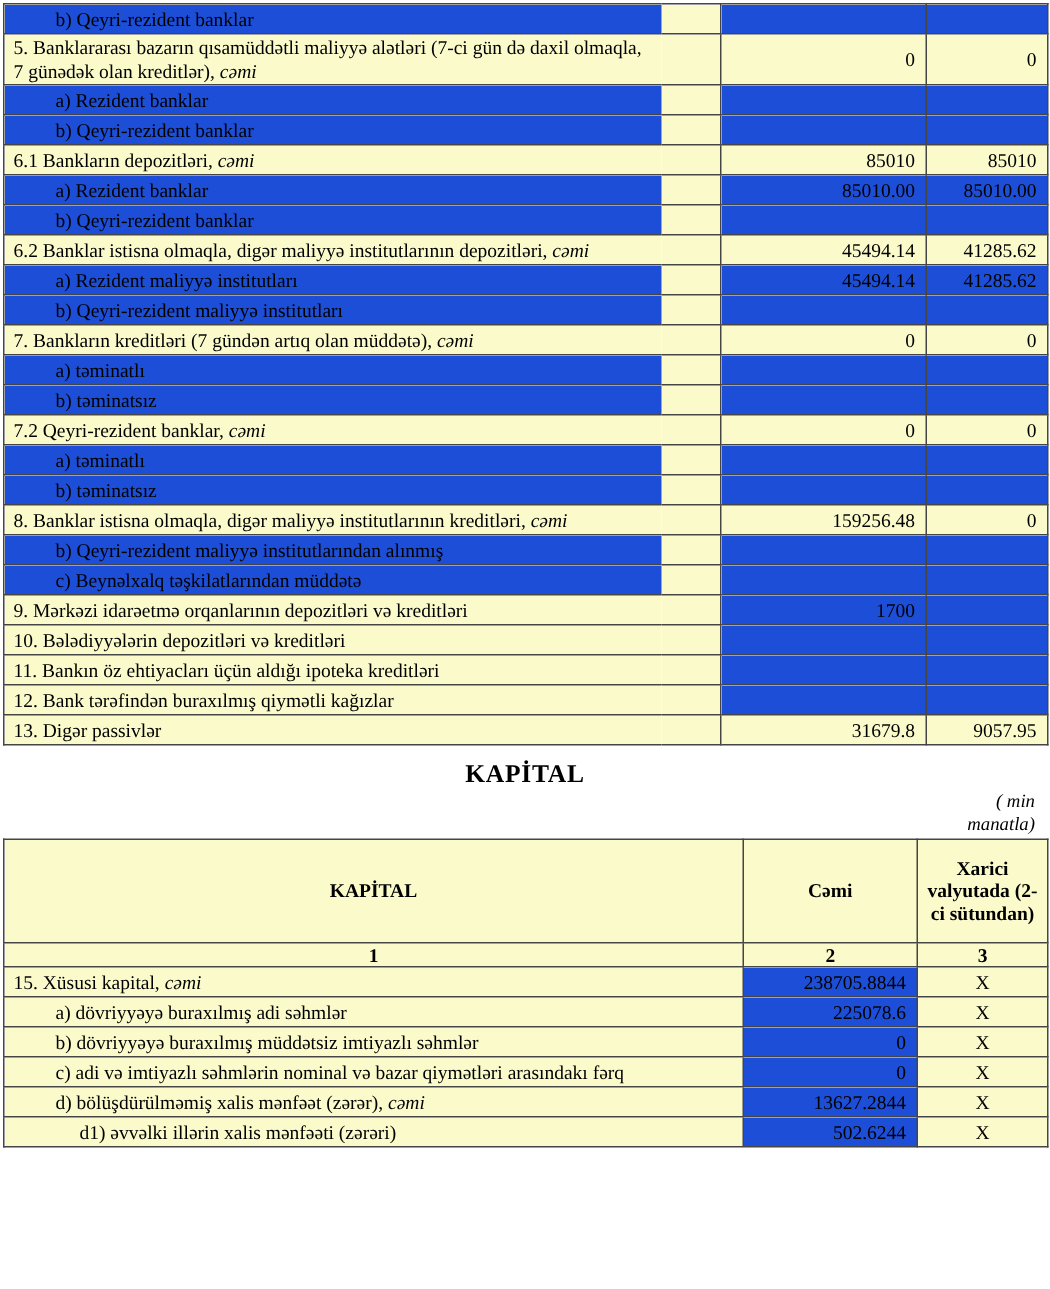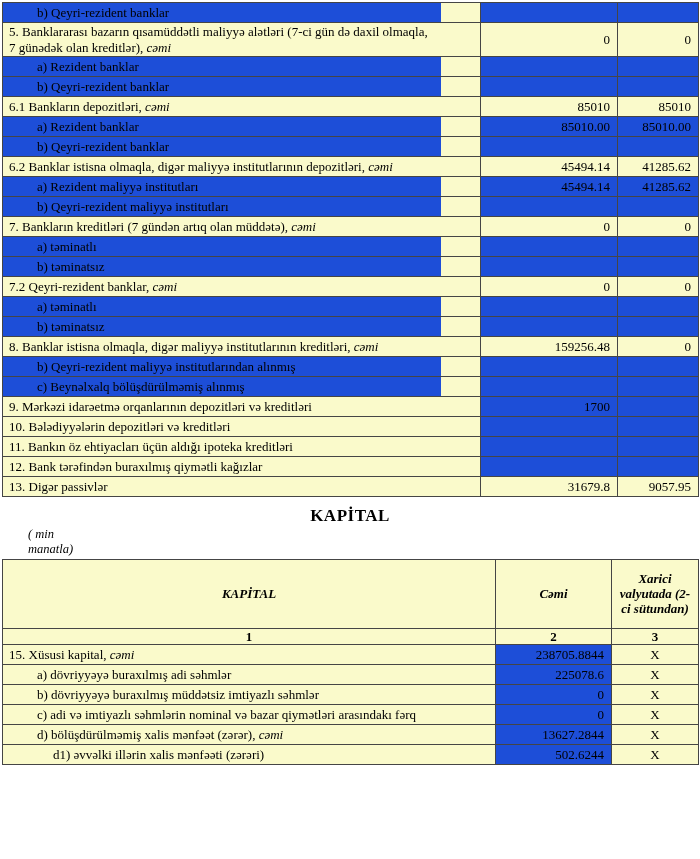--- a/index.html
+++ b/index.html
@@ -12,24 +12,24 @@
   #liab{width:696px;margin-top:2px;}
   #liab td{height:17px;}
   .lbl{border-right:none;padding-left:6px;}
   .sp{border-left:none;}
   .ind1{padding-left:34px;}
   .ind2{padding-left:50px;}
   .num{text-align:right;padding-right:7px;}
   tr.total td{font-weight:bold;}
   
   .cap-title{text-align:center;font-weight:bold;font-size:17px;margin-top:9px;letter-spacing:0.5px;}
-  .unit-note{font-style:italic;font-size:12.5px;line-height:1.2;padding-right:10px;margin-top:1px;margin-bottom:2px;margin-left:28px;}
+  .unit-note{text-align:right;font-style:italic;font-size:12.5px;line-height:1.2;padding-right:10px;margin-top:1px;margin-bottom:2px;margin-left:28px;}
   #cap{width:696px;}
   #cap td{height:17px;}
-  .cap-head{text-align:center;font-weight:bold;vertical-align:middle;line-height:1.15;font-style:italic;}
+  .cap-head{text-align:center;font-weight:bold;vertical-align:middle;line-height:1.15;}
   .head-main{height:66px !important;}
   .colnum{text-align:center;font-weight:bold;height:13px !important;line-height:1;}
   .xcell{text-align:center;}
   i{font-style:italic;}
 </style>
 </head>
 <body>
 
 <div>
 
@@ -143,21 +143,21 @@
           <td class="num bg-yellow">159256.48</td>
           <td class="num bg-yellow">0</td>
         </tr>
         <tr>
           <td class="lbl bg-white ind1">b) Qeyri-rezident maliyyə institutlarından alınmış</td>
           <td class="sp bg-yellow"></td>
           <td class="num bg-white"></td>
           <td class="num bg-white"></td>
         </tr>
         <tr>
-          <td class="lbl bg-white ind1">c) Beynəlxalq bölüşdürülməmiş alınmış</td>
+          <td class="lbl bg-white ind1">c) Beynəlxalq təşkilatlarından müddətə</td>
           <td class="sp bg-yellow"></td>
           <td class="num bg-white"></td>
           <td class="num bg-white"></td>
         </tr>
         <tr>
           <td class="lbl bg-yellow">9. Mərkəzi idarəetmə orqanlarının depozitləri və kreditləri</td>
           <td class="sp bg-yellow"></td>
           <td class="num bg-white">1700</td>
           <td class="num bg-white"></td>
         </tr>

